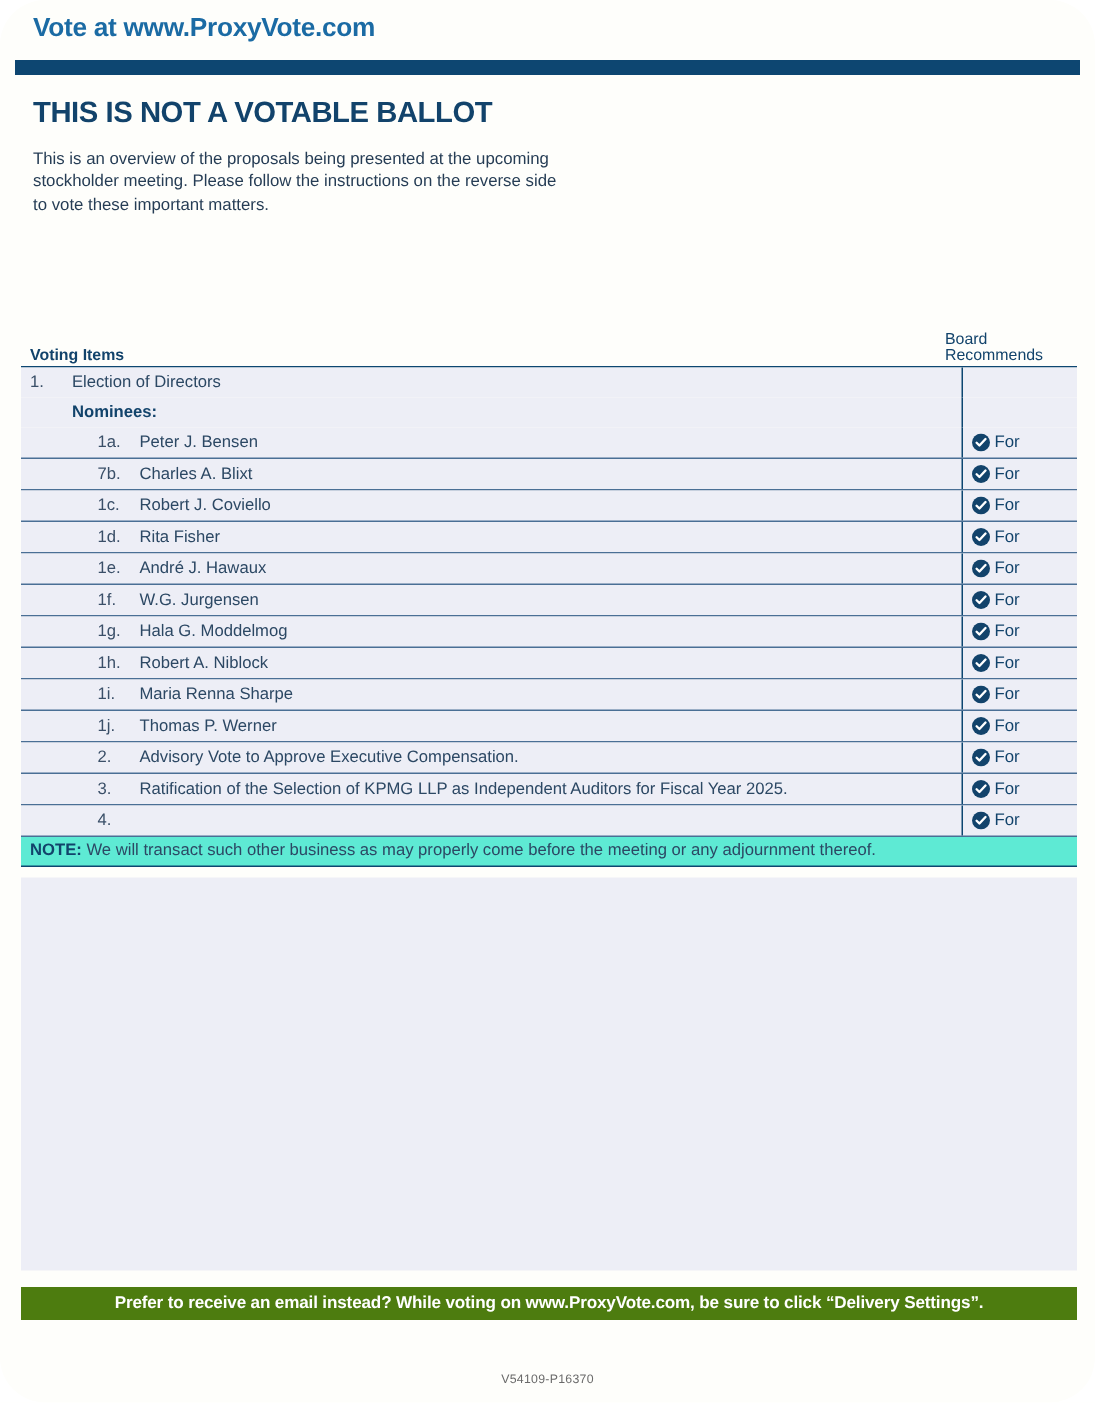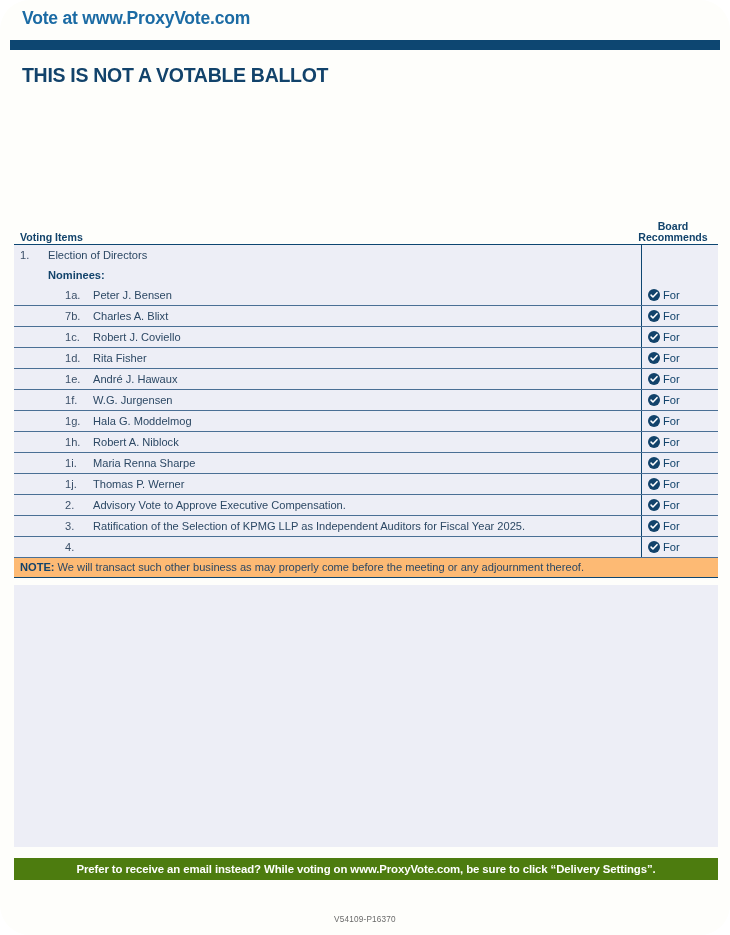--- a/index.html
+++ b/index.html
@@ -82,23 +82,23 @@
     bottom: 1px;
     font-size: 10.6px;
     font-weight: bold;
     color: #12436b;
   }
   .col-head .lbl-rec {
     position: absolute;
     right: 2px;
     bottom: 0px;
     width: 86px;
-    text-align: center;
+    text-align: left;
     font-size: 10.6px;
-    font-weight: bold;
+    font-weight: normal;
     line-height: 11.6px;
     color: #12436b;
   }
 
   .rows {
     border-top: 1.4px solid #0d4671;
   }
   .row {
     display: flex;
     align-items: stretch;
@@ -161,21 +161,21 @@
   }
   .chk {
     width: 12px;
     height: 12px;
     flex: 0 0 12px;
     display: block;
   }
 
   
   .note-row {
-    background: #fdba74;
+    background: #5eead4;
     border-bottom: 1.6px solid #0d4671;
     padding: 3px 6px 4px 6px;
     font-size: 11.1px;
     color: #2c4864;
   }
   .note-row b {
     color: #12436b;
   }
 
   
@@ -219,20 +219,21 @@
 </style>
 </head>
 <body>
 
 <div class="page">
 
   <div class="site-title">Vote at www.ProxyVote.com</div>
   <div class="rule-bar"></div>
 
   <div class="headline">THIS IS NOT A VOTABLE BALLOT</div>
+  <div class="intro">This is an overview of the proposals being presented at the upcoming stockholder meeting. Please follow the instructions on the reverse side to vote these important matters.</div>
 
   <div class="tbl">
     <div class="col-head">
       <div class="lbl-items">Voting Items</div>
       <div class="lbl-rec">
         <div>Board</div>
         <div>Recommends</div>
       </div>
     </div>
 

